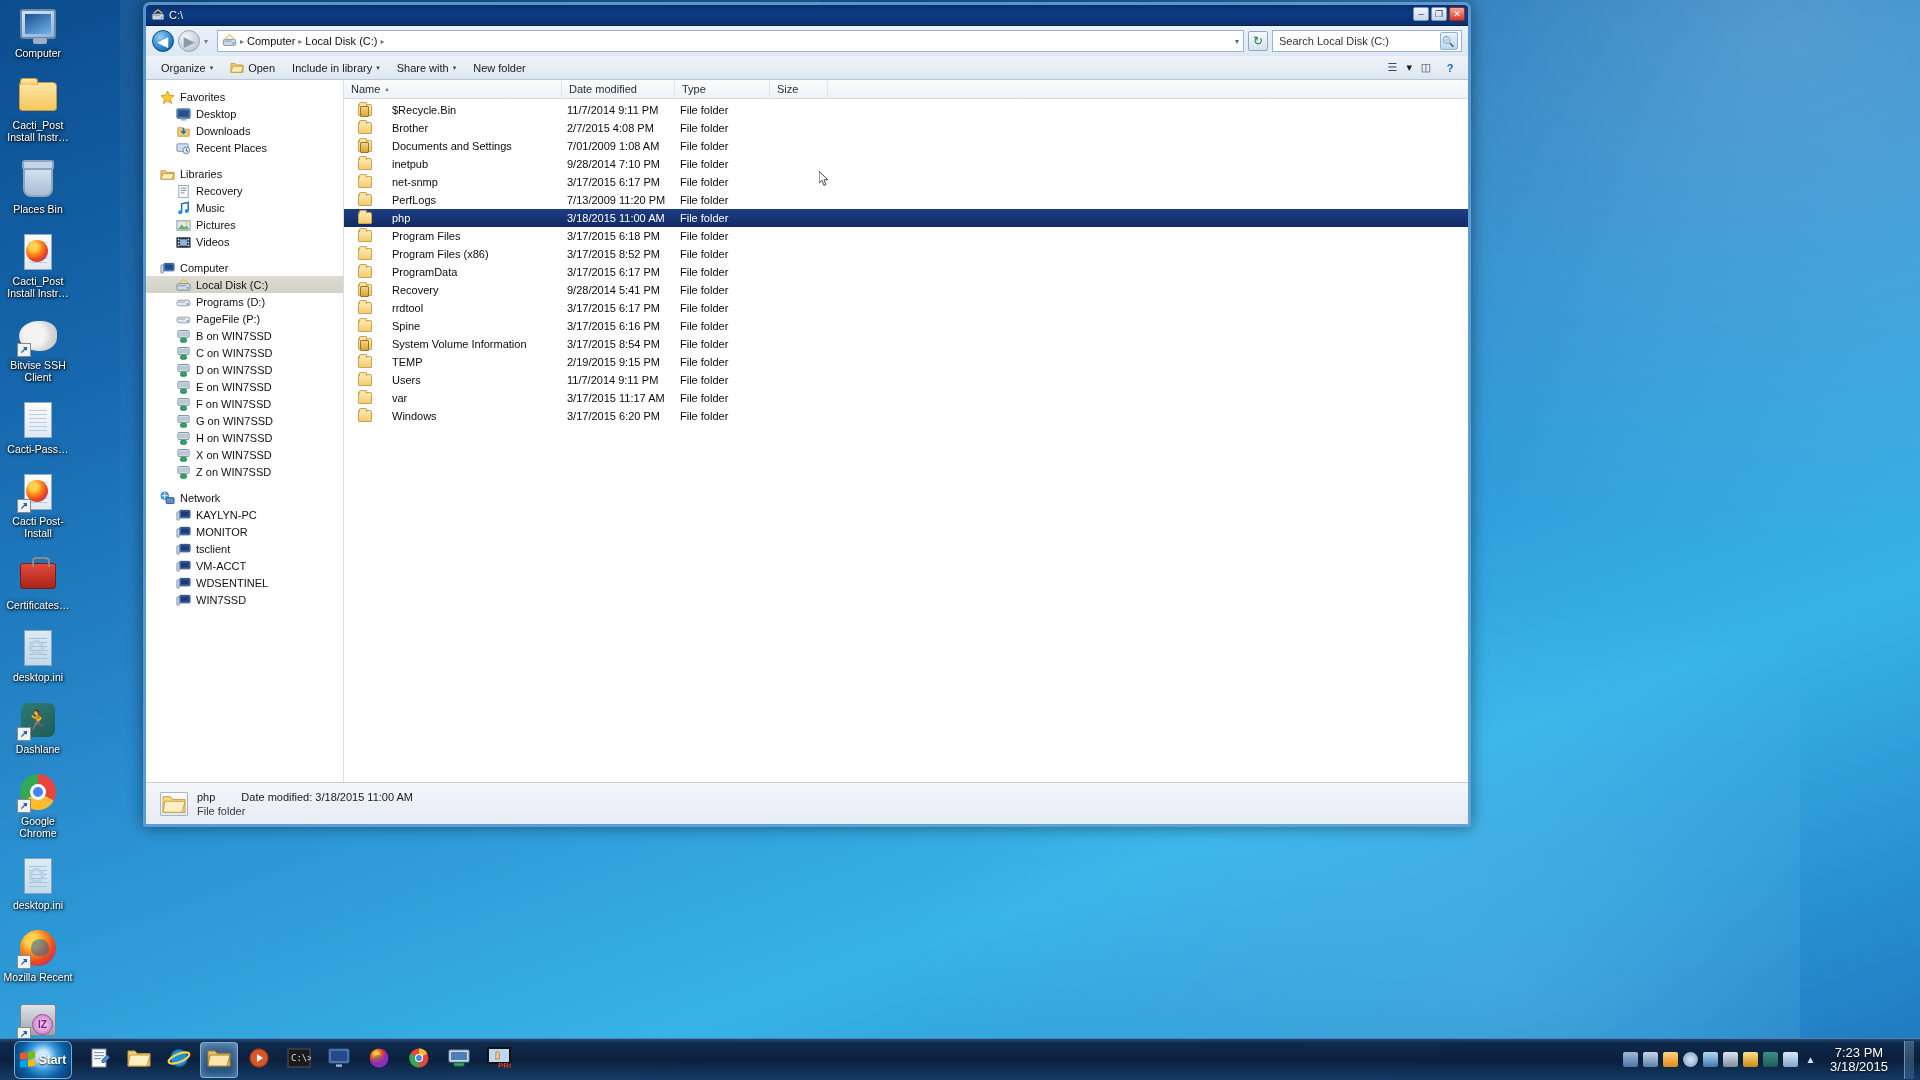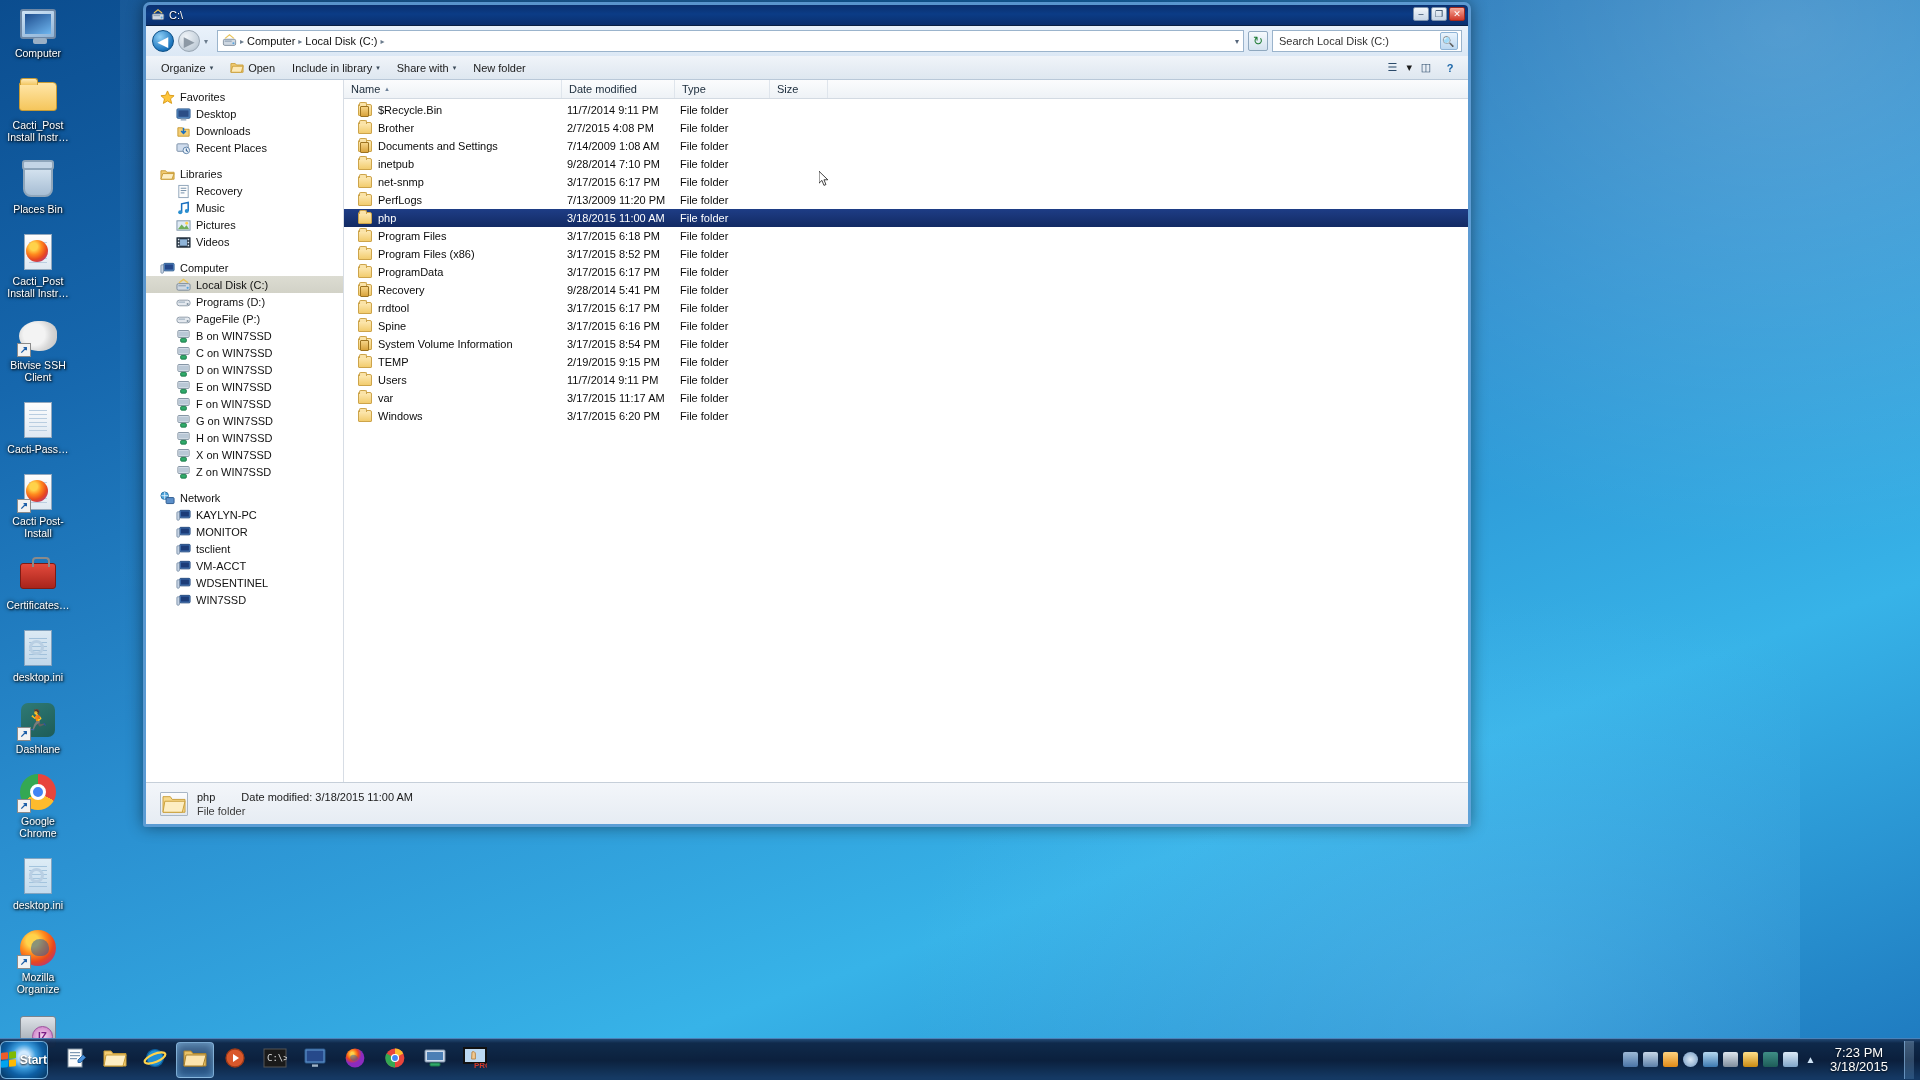--- a/index.html
+++ b/index.html
@@ -203,21 +203,21 @@
   .ch.type { width: 95px; }
   .ch.size { width: 58px; }
   .ch.pad { flex:1; border-right:none; }
   .sortarrow { font-size:7px; color:#6d8199; margin-left:5px; }
 
   .rows { flex:1; overflow:hidden; padding-top:2px; }
   .frow {
     height: 18px; display:flex; align-items:center; font-size:11px; color:#0b0b0b;
   }
   .frow.selected { background: linear-gradient(180deg,#1e3d86,#122a63); color:#fff; }
-  .frow .c-name { width: 218px; display:flex; align-items:center; gap:6px; padding-left:14px; }
+  .frow .c-name { width: 218px; display:flex; align-items:center; gap:20px; padding-left:14px; }
   .frow .c-date { width: 113px; padding-left:5px; }
   .frow .c-type { width: 95px; padding-left:5px; }
   .frow .c-size { width: 58px; text-align:right; padding-right:9px; }
   .fi {
     width: 14px; height: 12px; flex:none; position:relative;
     background: linear-gradient(180deg,#fde9b4,#f2cc6e);
     border:1px solid #cda44a; border-radius:1px 2px 1px 1px;
   }
   .fi::before { content:""; position:absolute; top:-3px; left:0; width:6px; height:3px;
     background:#fae3a8; border:1px solid #cda44a; border-bottom:none; border-radius:2px 2px 0 0; }
@@ -246,21 +246,21 @@
   #cursor { position:absolute; left:819px; top:171px; width:11px; height:17px; pointer-events:none; }
 
   
   #taskbar {
     position:absolute; left:0; bottom:0; width:1920px; height:42px;
     background: linear-gradient(180deg, rgba(34,70,112,.96) 0%, rgba(14,38,70,.97) 10%, rgba(10,28,56,.97) 52%, rgba(20,54,96,.97) 95%);
     border-top:1px solid rgba(120,190,255,.55);
     display:flex; align-items:center;
   }
   #startbtn {
-    width:48px;height:38px;margin-left:0;border-radius:6px;
+    width:58px;height:38px;margin-left:14px;border-radius:6px;
     background: radial-gradient(circle at 50% 40%, #cfe9ff 0 16%, #3a9bdc 38%, #0e5fa4 62%, #06355f 100%);
     border:1px solid rgba(160,215,255,.7);
     display:flex;align-items:center;justify-content:center;gap:4px;
   }
   .winlogo { width:15px;height:15px;display:grid;grid-template-columns:1fr 1fr;grid-template-rows:1fr 1fr;gap:1.5px;transform:skewY(-6deg);}
   .winlogo i{border-radius:1px;}
   .wl-r{background:#f05a28;} .wl-g{background:#7fba00;} .wl-b{background:#00a4ef;} .wl-y{background:#ffb900;}
   #startbtn .stext { font-size:12px;color:#fff;font-weight:bold;text-shadow:0 1px 2px rgba(0,0,0,.9); }
 
   .qlaunch { display:flex; align-items:center; gap:2px; margin-left:8px; }
@@ -384,21 +384,21 @@
         </div>
         <div style="position:absolute;left:11px;top:12px;width:15px;height:15px;border:3px solid #b9cfe3;border-radius:50%;"></div>
       </div>
       <div class="lbl">desktop.ini</div>
     </div>
     <div class="dicon">
       <div class="glyph">
         <div class="ic-firefox"></div>
         <span class="shortcut-arrow"></span>
       </div>
-      <div class="lbl">Mozilla Organize</div>
+      <div class="lbl">Mozilla Recent</div>
     </div>
     <div class="dicon">
       <div class="glyph">
         <div class="ic-izarc"></div>
         <span class="shortcut-arrow"></span>
       </div>
       <div class="lbl">IZArc</div>
     </div>
     <div class="dicon">
       <div class="glyph">
@@ -760,21 +760,21 @@
             </span>
             <span class="c-date">2/7/2015 4:08 PM</span>
             <span class="c-type">File folder</span>
             <span class="c-size"></span>
           </div>
           <div class="frow">
             <span class="c-name">
               <span class="fi locked"></span>
               <span>Documents and Settings</span>
             </span>
-            <span class="c-date">7/14/2009 1:08 AM</span>
+            <span class="c-date">7/01/2009 1:08 AM</span>
             <span class="c-type">File folder</span>
             <span class="c-size"></span>
           </div>
           <div class="frow">
             <span class="c-name">
               <span class="fi"></span>
               <span>inetpub</span>
             </span>
             <span class="c-date">9/28/2014 7:10 PM</span>
             <span class="c-type">File folder</span>

